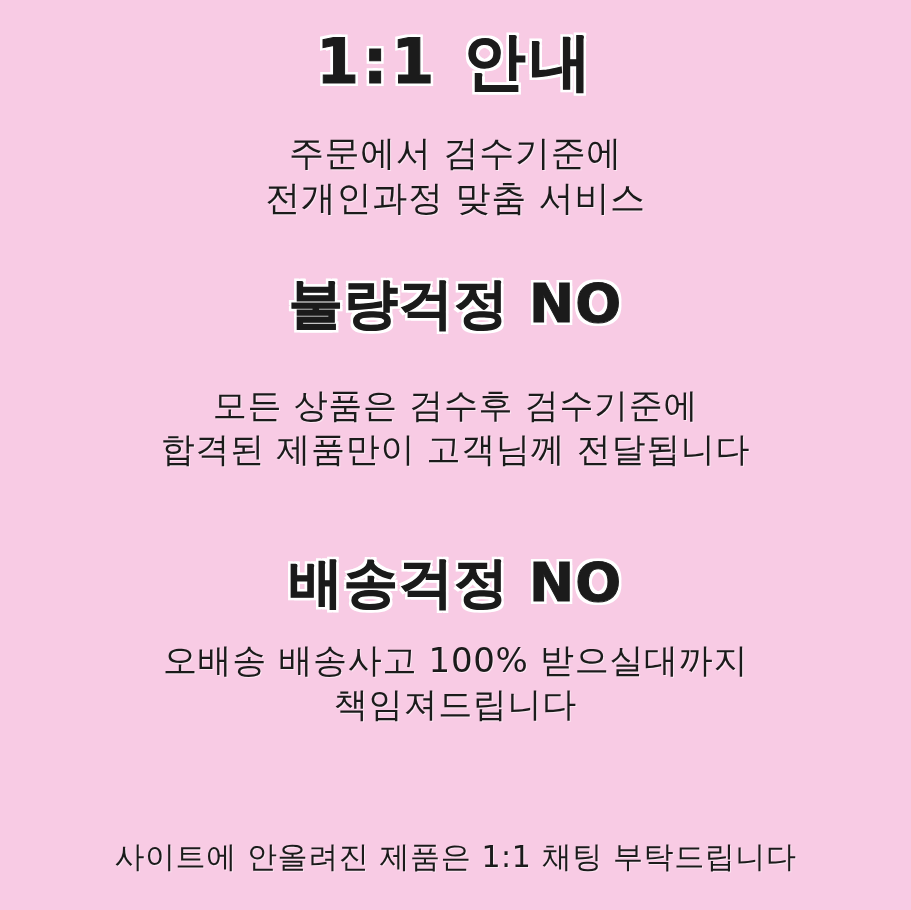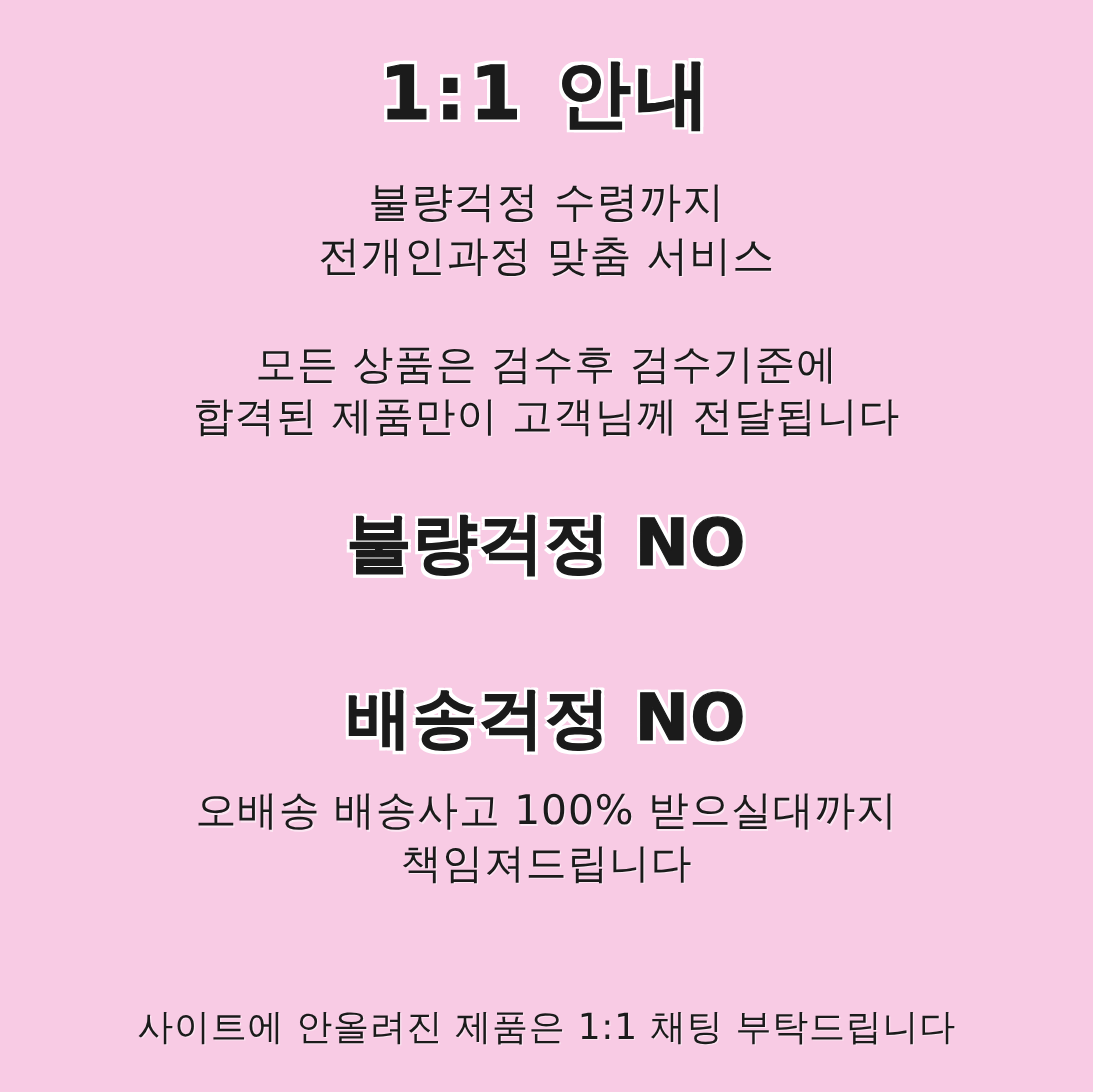--- a/index.html
+++ b/index.html
@@ -17,21 +17,21 @@
 
   .poster {
     position: relative;
     width: 911px;
     height: 910px;
     background: #f8cbe4;
     display: flex;
     flex-direction: column;
     align-items: center;
     box-sizing: border-box;
-    padding: 16px;
+    padding: 0;
   }
 
   
   .ink {
     color: #1b1b1b;
     text-align: center;
     line-height: 1.28;
     letter-spacing: 0.02em;
     white-space: pre-line;
     font-family: "DejaVu Sans", sans-serif;
@@ -96,27 +96,27 @@
     text-shadow: 1px 1px 0 rgba(255,255,255,0.5);
   }
 </style>
 </head>
 <body>
 
 <div class="poster">
 
   <div class="ink heading title-main">1:1 안내</div>
 
-  <div class="ink sub-body">불량걱정 수령까지
+  <div class="ink sub-body">주문에서 검수기준에
 전개인과정 맞춤 서비스</div>
+
+  <div class="ink heading heading-2">불량걱정 NO</div>
 
   <div class="ink body-2">모든 상품은 검수후 검수기준에
 합격된 제품만이 고객님께 전달됩니다</div>
-
-  <div class="ink heading heading-2">불량걱정 NO</div>
 
   <div class="ink heading heading-3">배송걱정 NO</div>
 
   <div class="ink body-3">오배송 배송사고 100% 받으실대까지
 책임져드립니다</div>
 
   <div class="ink footer-note">사이트에 안올려진 제품은 1:1 채팅 부탁드립니다</div>
 
 </div>
 

